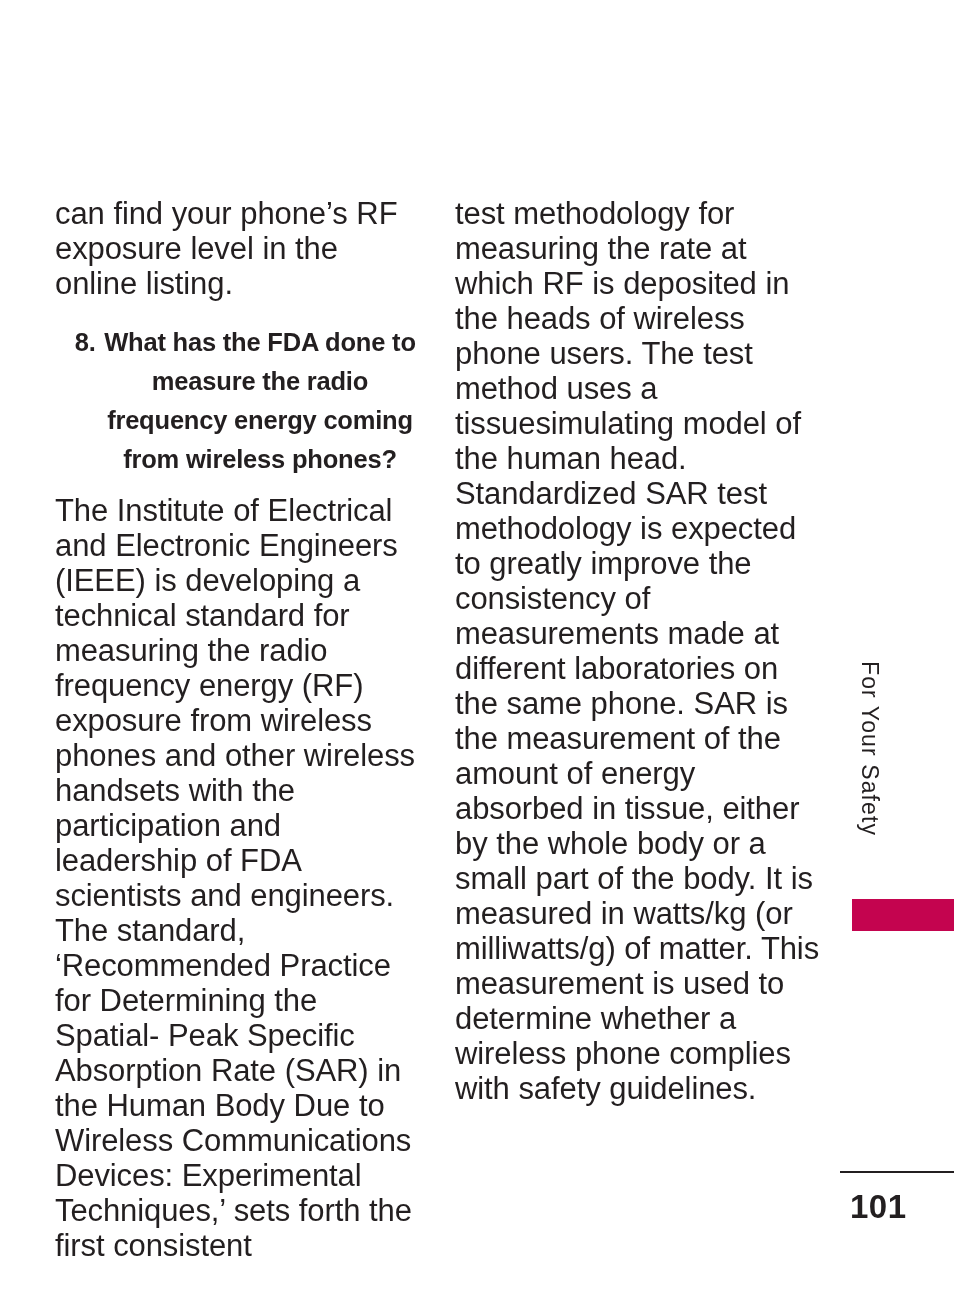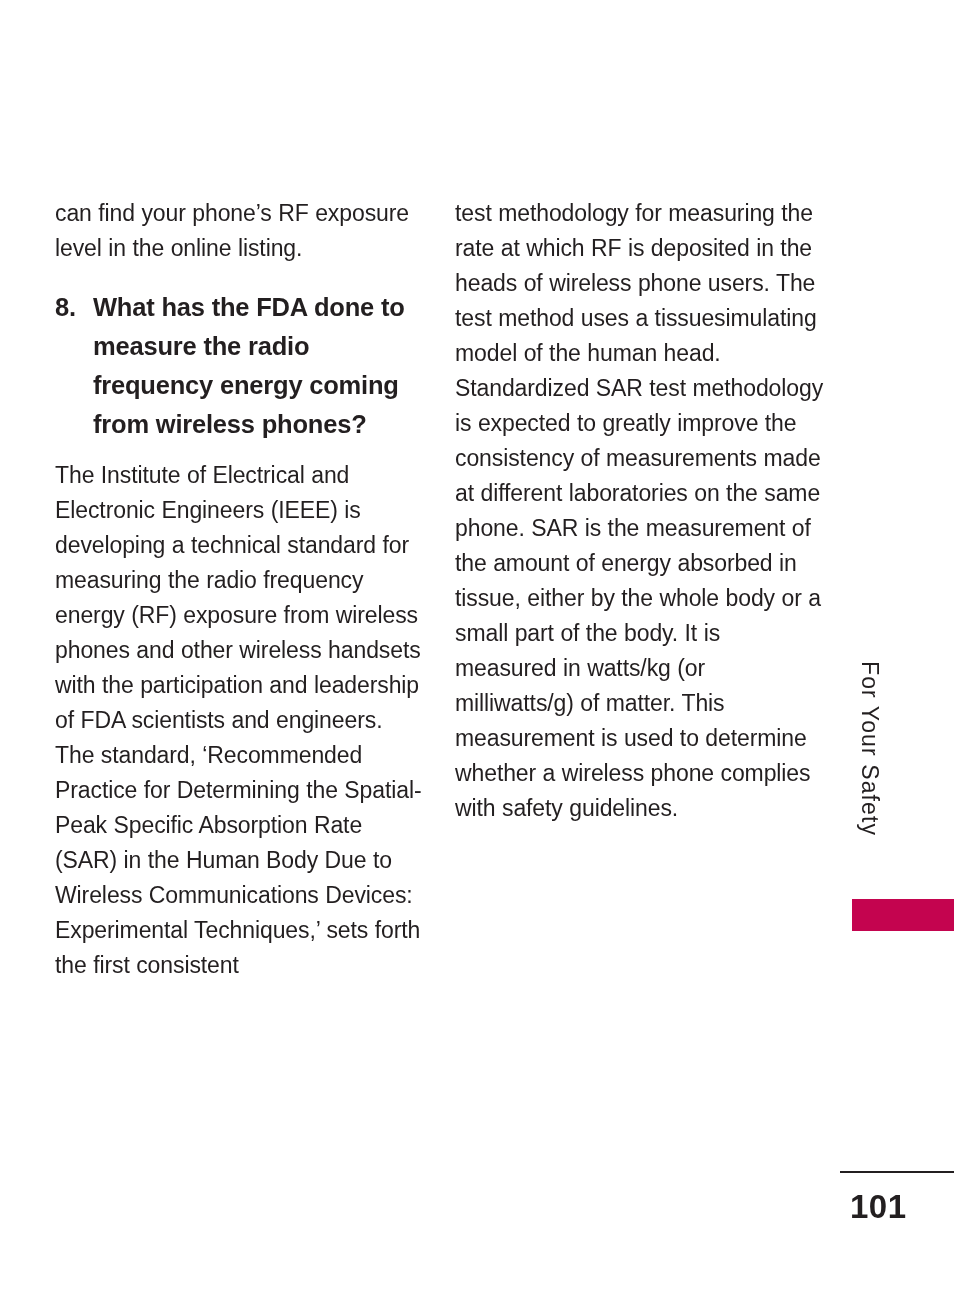--- a/index.html
+++ b/index.html
@@ -26,40 +26,41 @@
   .column {
     position: absolute;
     top: 196px;
   }
 
   .column-left  { left: 55px;  width: 372px; }
   .column-right { left: 455px; width: 372px; }
 
   
   .para {
-    font-size: 23px;
+    font-size: 31px;
     line-height: 35px;
     font-weight: 400;
     letter-spacing: -0.1px;
     margin: 0 0 16px 0;
     text-align: left;
     word-spacing: 0.2px;
   }
 
   .para:last-child { margin-bottom: 12px; }
 
   
   .question {
     font-size: 25.5px;
     line-height: 39px;
     font-weight: 700;
     letter-spacing: -0.2px;
     margin: 0 0 14px 0;
     padding-left: 38px;
     text-indent: -38px;
+    text-align: center;
   }
 
   .question .q-num {
     display: inline-block;
     width: 38px;
     text-indent: 0;
     font-weight: 700;
   }
 
   .question .q-text { font-weight: 700; }

